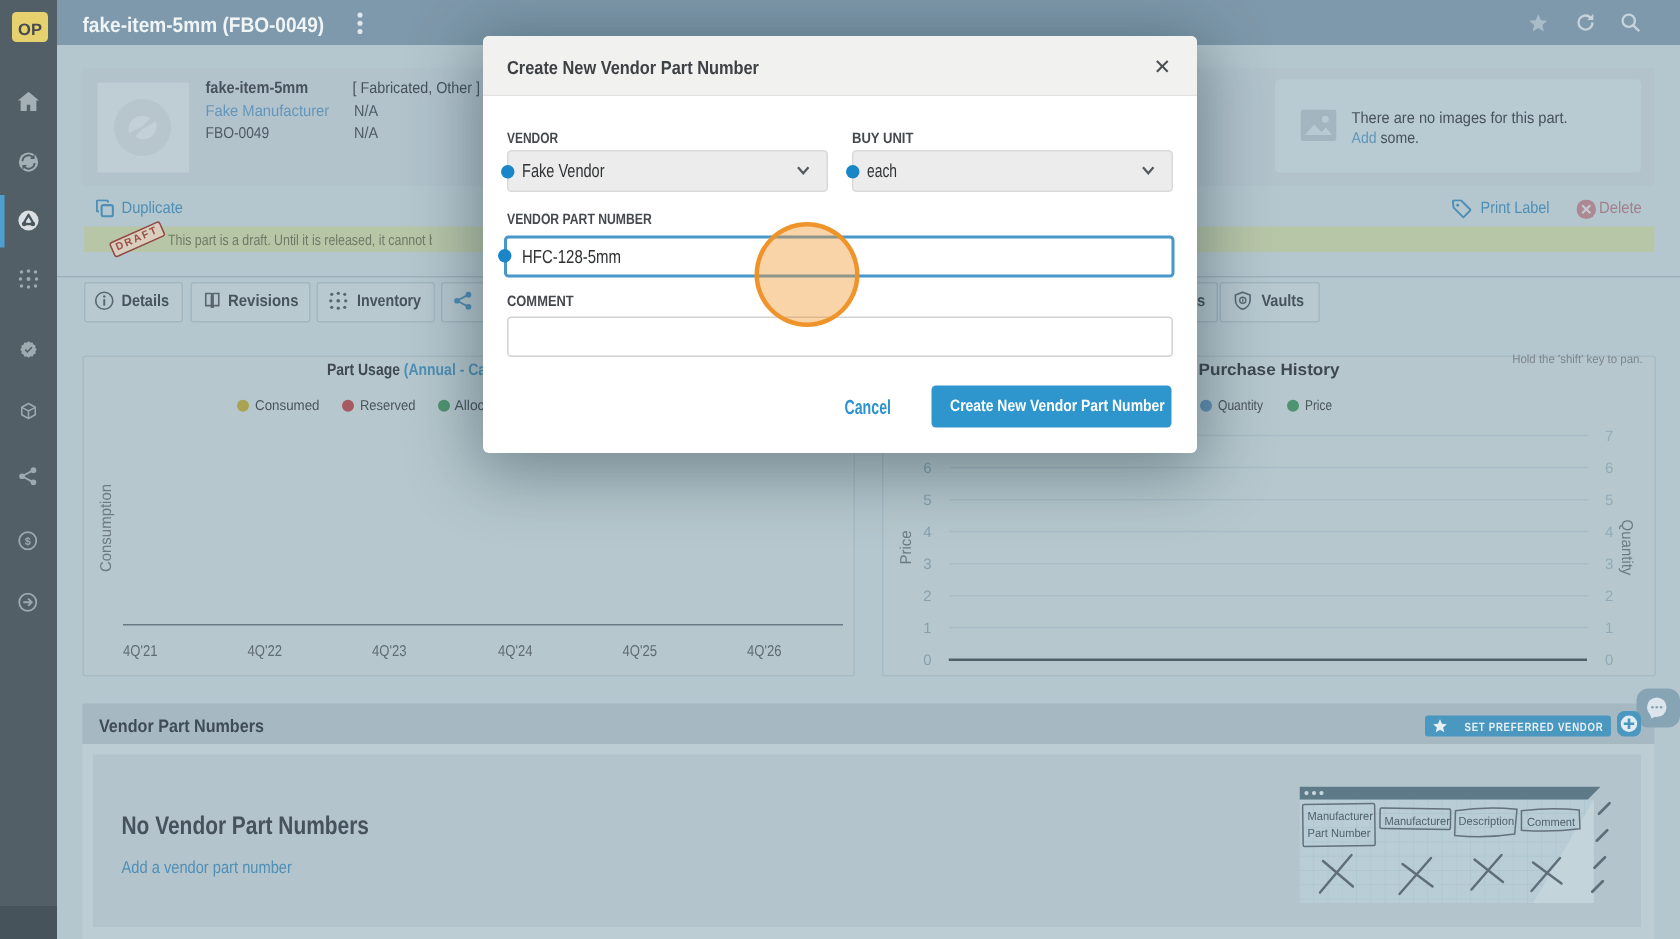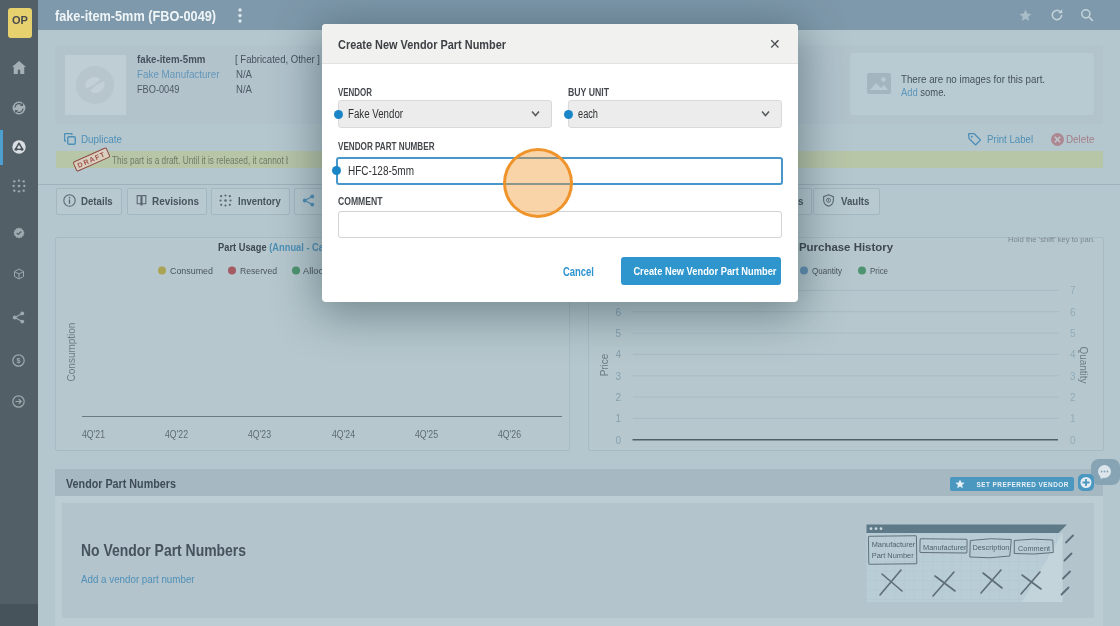--- a/index.html
+++ b/index.html
@@ -27,21 +27,21 @@
       <path fill="none" stroke="#c5d4db" stroke-width="2.6" d="M20 12a8 8 0 1 1-2.3-5.6"></path>
       <path fill="#c5d4db" d="M21 2v7h-7z"></path>
     </svg>
 <svg class="abs" style="left:1080px;top:8px;" width="14" height="14" viewBox="0 0 24 24">
       <circle cx="10" cy="10" r="7" fill="none" stroke="#c5d4db" stroke-width="2.6"></circle>
       <path stroke="#c5d4db" stroke-width="2.8" d="M15.5 15.5L22 22"></path>
     </svg>
 <div class="abs" style="left:0;top:0;width:38px;height:626px;background:#535f66;"></div>
 <div class="abs" style="left:0;top:604px;width:38px;height:22px;background:#47535a;"></div>
 <div class="abs" style="left:0;top:130px;width:3px;height:35px;background:#4d9fd0;"></div>
-<div class="abs b" style="left:8px;top:8px;width:24px;height:30px;background:#e7d16f;border-radius:3px;color:#464a4e;font-size:11px;line-height:24px;text-align:center;">OP</div>
+<div class="abs b" style="left:8px;top:8px;width:24px;height:20px;background:#e7d16f;border-radius:3px;color:#464a4e;font-size:11px;line-height:24px;text-align:center;">OP</div>
 <svg class="abs" style="left:12px;top:61px;" width="14" height="13" viewBox="0 0 24 22">
       <path fill="#a4b0b6" d="M12 0L0 10h3v12h7v-7h4v7h7V10h3z"></path>
     </svg>
 <svg class="abs" style="left:12px;top:101px;" width="14" height="14" viewBox="0 0 24 24">
       <circle cx="12" cy="12" r="11" fill="#a4b0b6"></circle>
       <path fill="#535f66" d="M6 11a6 6 0 0 1 9.5-4.4l-2 2h5.5V3.2l-1.9 1.9A8 8 0 0 0 4 11zm14 2a8 8 0 0 1-13.1 5.9L5 20.8v-5.4h5.5l-2 2A6 6 0 0 0 18 13z"></path>
     </svg>
 <svg class="abs" style="left:12px;top:140px;" width="14" height="14" viewBox="0 0 24 24">
       <circle cx="12" cy="12" r="11.5" fill="#d9dfe2"></circle>
       <path fill="none" stroke="#4a565c" stroke-width="2.6" stroke-linejoin="round" d="M12 5.5l6 10.5H6z"></path>

